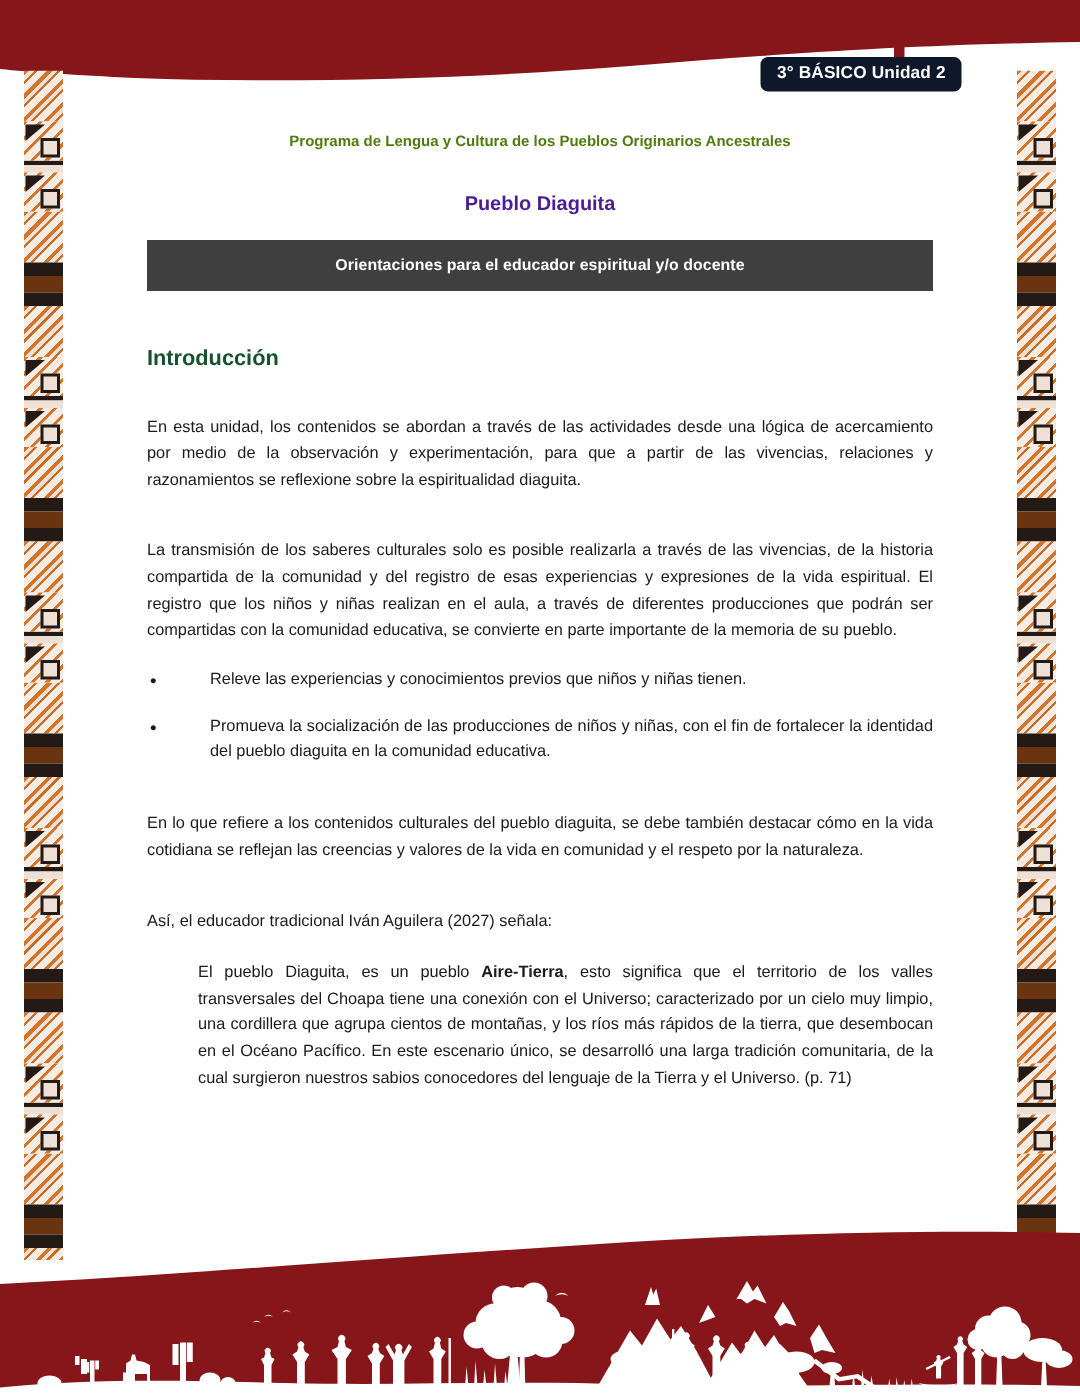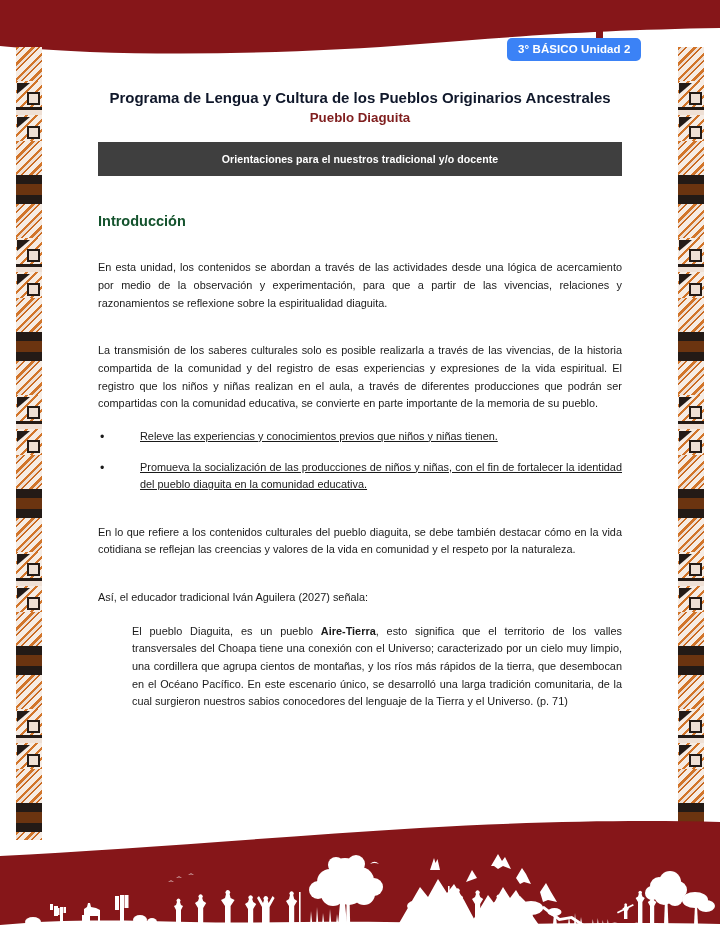--- a/index.html
+++ b/index.html
@@ -11,21 +11,21 @@
   }
   .page{position:absolute;inset:0;width:720px;height:932px;overflow:hidden;}
 
   
   .top-banner{position:absolute;top:0;left:0;width:720px;height:80px;}
   .top-banner svg{display:block;width:720px;height:80px;}
 
   
   .unit-badge{
     position:absolute;top:38px;left:507px;
-    background:#3b82f6;color:#ffffff;
+    background:#0f172a;color:#ffffff;
     font-size:11.5px;font-weight:bold;
     padding:5px 11px 6px 11px;border-radius:5px;
     letter-spacing:.1px;white-space:nowrap;z-index:6;
   }
   .badge-tab{
     position:absolute;top:28px;left:596px;
     width:7px;height:14px;background:#861619;z-index:5;
   }
 
   
@@ -56,26 +56,26 @@
   }
   .seg-dark{height:9px;background:#231a16;}
   .seg-brown{height:11px;background:#6b3410;}
   .seg-cream{height:5px;background:#efe0d5;}
   .seg-thinline{height:3px;background:#231a16;}
 
   
   .content{position:absolute;left:98px;top:0;width:524px;z-index:2;}
 
   .doc-title{
-    text-align:center;font-size:15px;font-weight:bold;color:#0f172a;
+    text-align:center;font-size:10px;font-weight:bold;color:#4d7c0f;
     margin-top:88px;line-height:1.35;
   }
   .doc-subtitle{
-    text-align:center;font-size:13.3px;font-weight:bold;color:#7f1d1d;
-    margin-top:2px;
+    text-align:center;font-size:13.3px;font-weight:bold;color:#4c1d95;
+    margin-top:26px;
   }
   .gray-bar{
     margin-top:17px;background:#3f3f3f;color:#ffffff;
     text-align:center;font-size:10.6px;font-weight:bold;
     padding:11px 6px;letter-spacing:.05px;
   }
 
   .section-heading{
     font-size:14.5px;font-weight:bold;color:#14532d;
     margin-top:37px;margin-bottom:0;
@@ -83,21 +83,21 @@
 
   p.body{
     font-size:10.9px;color:#1a1a1a;line-height:1.62;
     text-align:justify;margin:30px 0 0 0;
   }
 
   ul.bullets{list-style:none;margin:15px 0 0 0;padding:0;}
   ul.bullets li{
     position:relative;padding-left:42px;
     font-size:10.9px;color:#1a1a1a;line-height:1.62;
-    text-align:justify;margin-bottom:13px;text-decoration:underline;
+    text-align:justify;margin-bottom:13px;
   }
   ul.bullets li:before{
     content:"•";position:absolute;left:2px;top:-1px;
     font-size:12.5px;color:#1a1a1a;
   }
 
   .quote{
     margin:16px 0 0 34px;width:490px;
     font-size:10.9px;color:#1a1a1a;line-height:1.62;text-align:justify;
   }
@@ -221,21 +221,21 @@
         <div class="seg-dark"></div>
       <div class="seg-stripe"></div>
 
     </div>
   </div>
 
   <div class="content">
 
     <div class="doc-title">Programa de Lengua y Cultura de los Pueblos Originarios Ancestrales</div>
     <div class="doc-subtitle">Pueblo Diaguita</div>
-    <div class="gray-bar">Orientaciones para el nuestros tradicional y/o docente</div>
+    <div class="gray-bar">Orientaciones para el educador espiritual y/o docente</div>
 
     <div class="section-heading">Introducción</div>
 
     <p class="body">En esta unidad, los contenidos se abordan a través de las actividades desde una lógica de acercamiento por medio de la observación y experimentación, para que a partir de las vivencias, relaciones y razonamientos se reflexione sobre la espiritualidad diaguita.</p>
     <p class="body">La transmisión de los saberes culturales solo es posible realizarla a través de las vivencias, de la historia compartida de la comunidad y del registro de esas experiencias y expresiones de la vida espiritual. El registro que los niños y niñas realizan en el aula, a través de diferentes producciones que podrán ser compartidas con la comunidad educativa, se convierte en parte importante de la memoria de su pueblo.</p>
 
     <ul class="bullets">
       <li>Releve las experiencias y conocimientos previos que niños y niñas tienen.</li>
       <li>Promueva la socialización de las producciones de niños y niñas, con el fin de fortalecer la identidad del pueblo diaguita en la comunidad educativa.</li>
     </ul>

